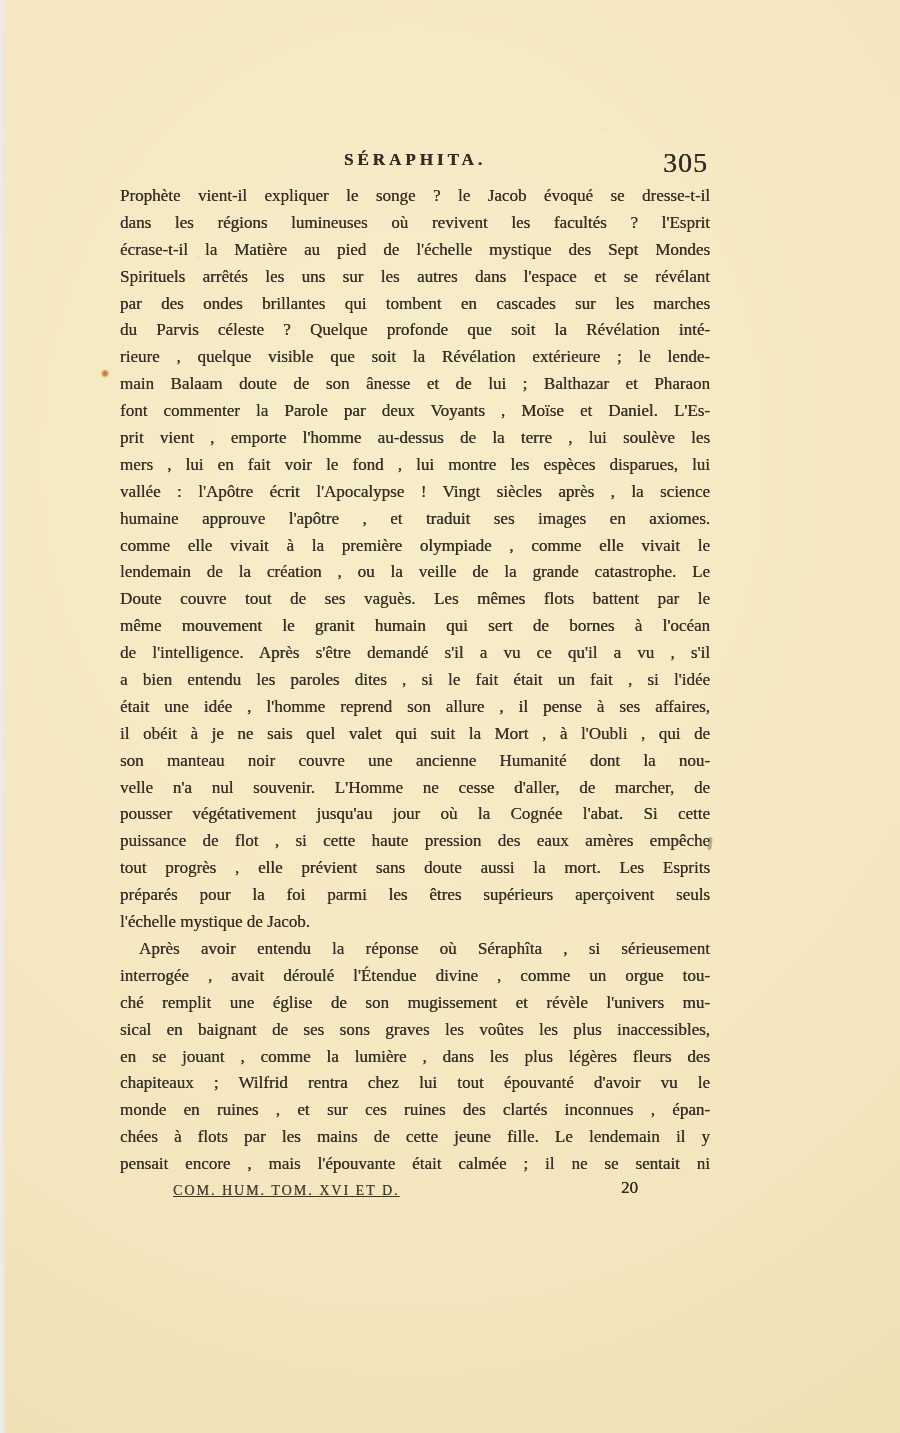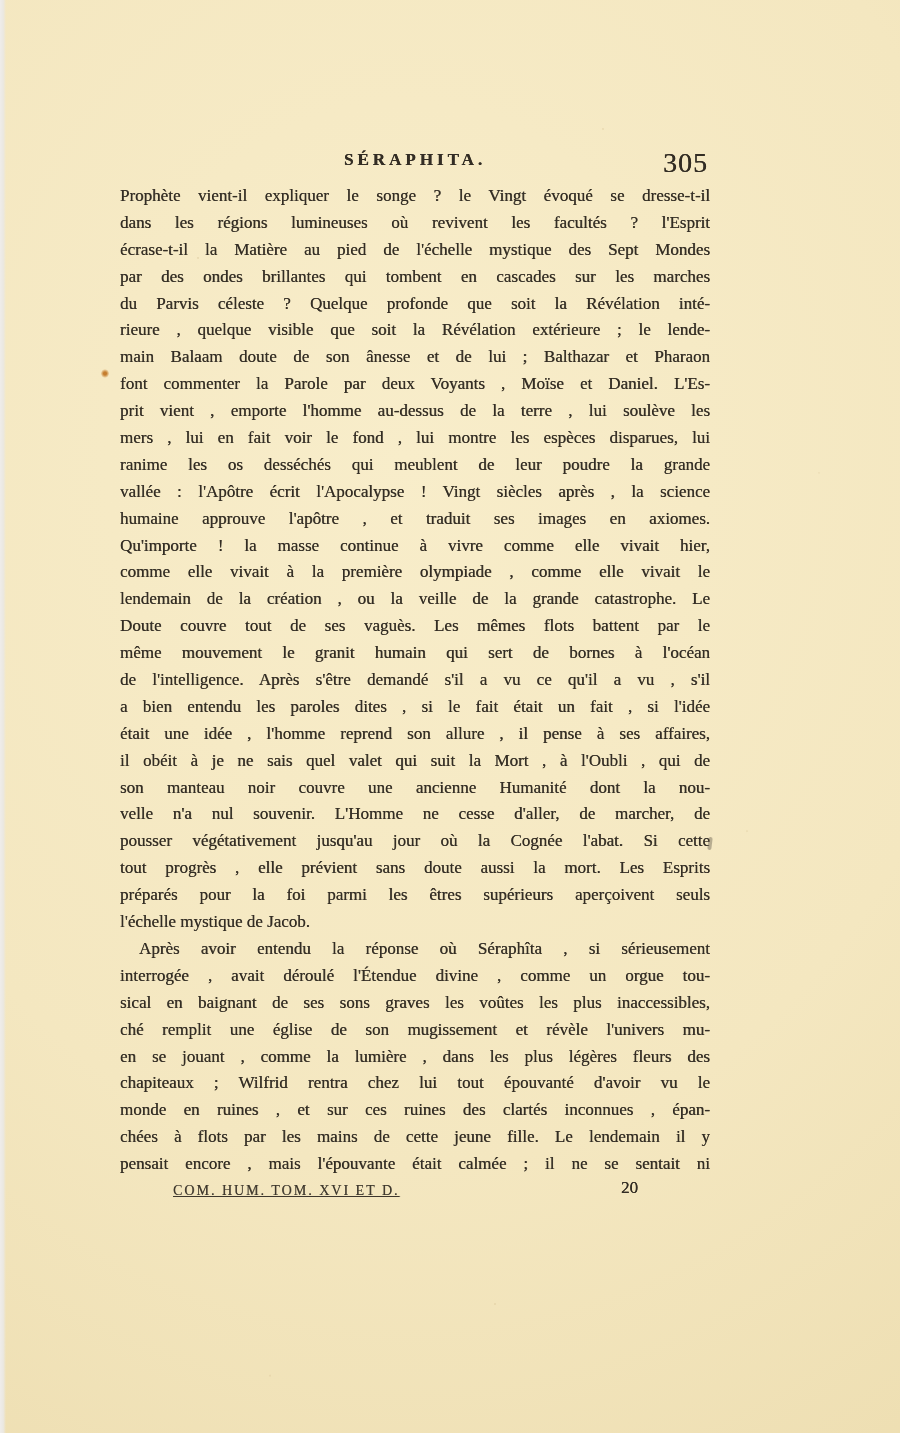--- a/index.html
+++ b/index.html
@@ -88,54 +88,54 @@
   <div class="edge-left"></div>
 
   <div class="type-area">
     <div class="header">
       <span class="running-title">SÉRAPHITA.</span>
       <span class="page-number">305</span>
     </div>
 
     <div class="body-text">
         <div class="paragraph">
-          <div class="line">Prophète vient-il expliquer le songe ? le Vingt évoqué se dresse-t-il</div>
+          <div class="line">Prophète vient-il expliquer le songe ? le Jacob évoqué se dresse-t-il</div>
           <div class="line">dans les régions lumineuses où revivent les facultés ? l'Esprit</div>
           <div class="line">écrase-t-il la Matière au pied de l'échelle mystique des Sept Mondes</div>
+          <div class="line">Spirituels arrêtés les uns sur les autres dans l'espace et se révélant</div>
           <div class="line">par des ondes brillantes qui tombent en cascades sur les marches</div>
           <div class="line">du Parvis céleste ? Quelque profonde que soit la Révélation inté-</div>
           <div class="line">rieure , quelque visible que soit la Révélation extérieure ; le lende-</div>
           <div class="line">main Balaam doute de son ânesse et de lui ; Balthazar et Pharaon</div>
           <div class="line">font commenter la Parole par deux Voyants , Moïse et Daniel. L'Es-</div>
           <div class="line">prit vient , emporte l'homme au-dessus de la terre , lui soulève les</div>
           <div class="line">mers , lui en fait voir le fond , lui montre les espèces disparues, lui</div>
-          <div class="line">ranime les os desséchés qui meublent de leur poudre la grande</div>
           <div class="line">vallée : l'Apôtre écrit l'Apocalypse ! Vingt siècles après , la science</div>
           <div class="line">humaine approuve l'apôtre , et traduit ses images en axiomes.</div>
-          <div class="line">Qu'importe ! la masse continue à vivre comme elle vivait hier,</div>
           <div class="line">comme elle vivait à la première olympiade , comme elle vivait le</div>
           <div class="line">lendemain de la création , ou la veille de la grande catastrophe. Le</div>
           <div class="line">Doute couvre tout de ses vaguès. Les mêmes flots battent par le</div>
           <div class="line">même mouvement le granit humain qui sert de bornes à l'océan</div>
           <div class="line">de l'intelligence. Après s'être demandé s'il a vu ce qu'il a vu , s'il</div>
           <div class="line">a bien entendu les paroles dites , si le fait était un fait , si l'idée</div>
           <div class="line">était une idée , l'homme reprend son allure , il pense à ses affaires,</div>
           <div class="line">il obéit à je ne sais quel valet qui suit la Mort , à l'Oubli , qui de</div>
           <div class="line">son manteau noir couvre une ancienne Humanité dont la nou-</div>
           <div class="line">velle n'a nul souvenir. L'Homme ne cesse d'aller, de marcher, de</div>
           <div class="line">pousser végétativement jusqu'au jour où la Cognée l'abat. Si cette</div>
+          <div class="line">puissance de flot , si cette haute pression des eaux amères empêche</div>
           <div class="line">tout progrès , elle prévient sans doute aussi la mort. Les Esprits</div>
           <div class="line">préparés pour la foi parmi les êtres supérieurs aperçoivent seuls</div>
           <div class="line last-left">l'échelle mystique de Jacob.</div>
         </div>
         <div class="paragraph">
           <div class="line indent">Après avoir entendu la réponse où Séraphîta , si sérieusement</div>
           <div class="line">interrogée , avait déroulé l'Étendue divine , comme un orgue tou-</div>
+          <div class="line">ché remplit une église de son mugissement et révèle l'univers mu-</div>
           <div class="line">sical en baignant de ses sons graves les voûtes les plus inaccessibles,</div>
-          <div class="line">ché remplit une église de son mugissement et révèle l'univers mu-</div>
           <div class="line">en se jouant , comme la lumière ,  dans les plus légères fleurs des</div>
           <div class="line">chapiteaux ; Wilfrid rentra chez lui tout épouvanté d'avoir vu le</div>
           <div class="line">monde en ruines , et sur ces ruines des clartés inconnues , épan-</div>
           <div class="line">chées à flots par les mains de cette jeune fille. Le lendemain il y</div>
           <div class="line">pensait encore , mais l'épouvante était calmée ; il ne se sentait ni</div>
         </div>
       </div>
 
     <div class="footer">
       <span class="signature">COM. HUM. TOM. XVI ET D.</span>

